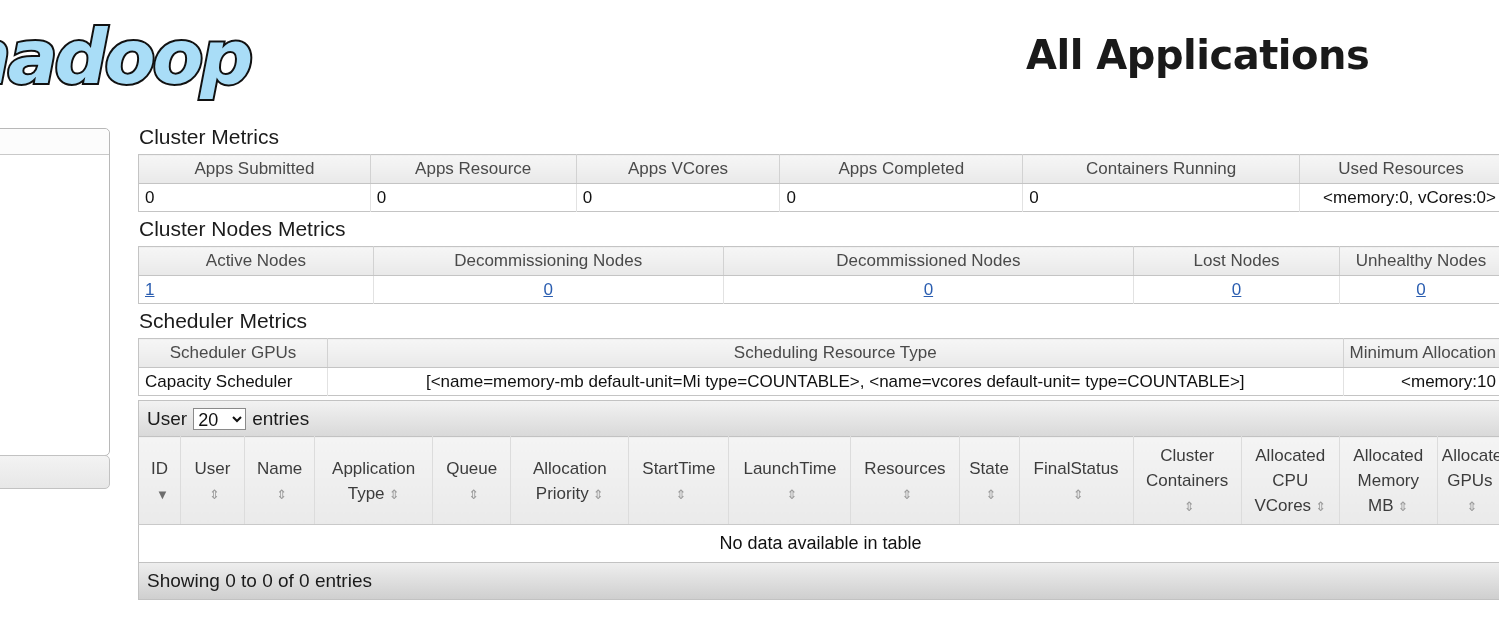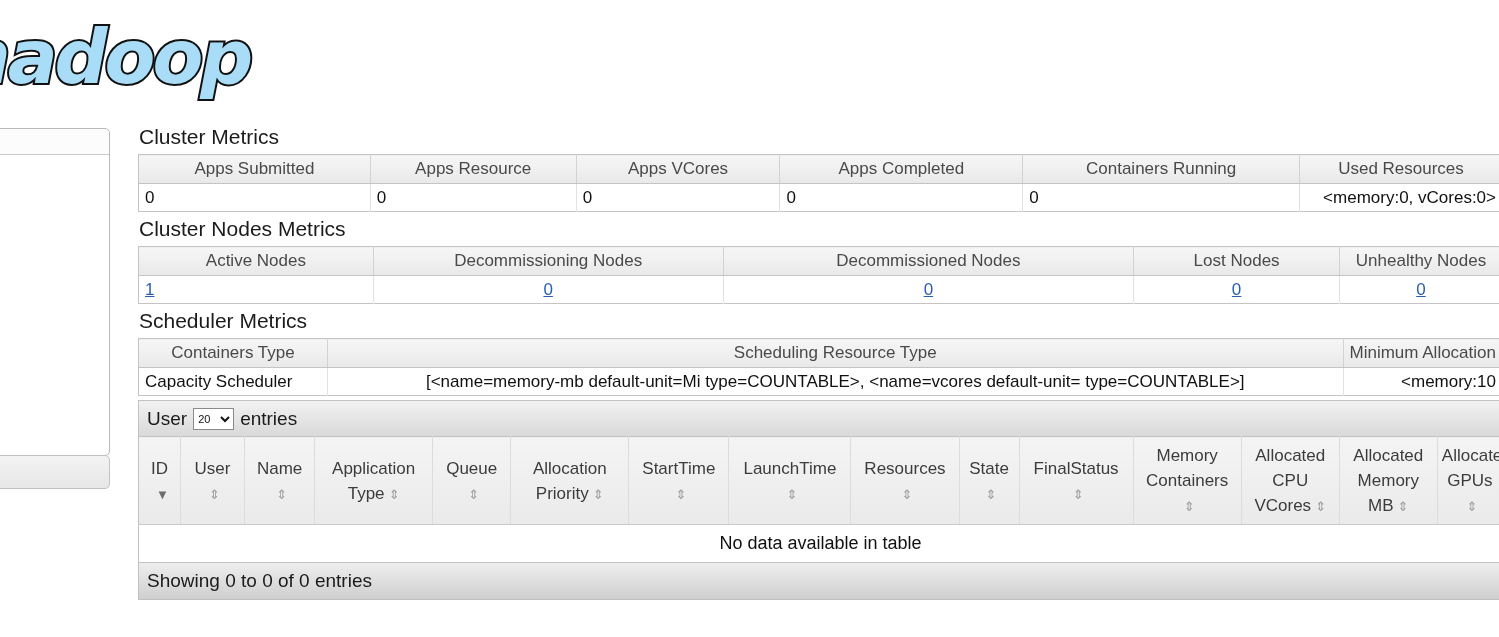--- a/index.html
+++ b/index.html
@@ -99,21 +99,21 @@
   #apps-wrap { margin-top:4px; }
   #apps-length {
     width:1365px; height:36px;
     background:linear-gradient(#f2f2f2,#d9d9d9);
     border:1px solid #c2c2c2; border-bottom:none;
     display:flex; align-items:center; padding-left:8px;
     font-size:19px; color:#1b1b1b;
   }
   #apps-length select {
     font-family:"Liberation Sans", sans-serif;
-    font-size:11px; margin:8px 6px; height:22px;
+    font-size:18px; margin:8px 6px; height:22px;
     border:1px solid #8a8a8a; background:#fff; color:#111;
   }
 
   table#apps {
     border-collapse:collapse; table-layout:fixed;
     width:1365px; background:#fff;
     border:1px solid #c2c2c2;
   }
   table#apps thead th {
     background:linear-gradient(#f4f4f4,#eaeaea);
@@ -146,20 +146,21 @@
 </head>
 <body>
 
 <div id="page">
 
   <div id="header">
     <div id="logo-wrap">
 
       <div id="logo-text">hadoop</div>
     </div>
+    <div id="page-title">All Applications</div>
   </div>
 
   <div id="sidebar-clip">
     <div id="sidebar">
       <div id="sidebar-head"></div>
       <div id="sidebar-list">
         <a class="side-item">Node Labels</a>
         <a class="side-item">Applications</a>
         <a class="side-item">NEW</a>
         <a class="side-item">NEW_SAVING</a>
@@ -243,21 +244,21 @@
 
     <h2 class="section-title">Scheduler Metrics</h2>
     <table class="metrics">
       <colgroup>
         <col style="width:194px">
           <col style="width:1048px">
           <col style="width:123px">
       </colgroup>
       <thead>
         <tr>
-          <th>Containers Type</th>
+          <th>Scheduler GPUs</th>
           <th>Scheduling Resource Type</th>
           <th>Minimum Allocation</th>
         </tr>
       </thead>
       <tbody>
         <tr>
           <td>Capacity Scheduler</td>
           <td class="ctr">[&lt;name=memory-mb default-unit=Mi type=COUNTABLE&gt;, &lt;name=vcores default-unit= type=COUNTABLE&gt;]</td>
           <td class="rt">&lt;memory:10</td>
         </tr>
@@ -300,21 +301,21 @@
             <th><span class="lbl">User</span><br><span class="sort-ic">⇕</span></th>
             <th><span class="lbl">Name</span><br><span class="sort-ic">⇕</span></th>
             <th><span class="lbl">Application Type</span><span class="sort-ic">⇕</span></th>
             <th><span class="lbl">Queue</span><br><span class="sort-ic">⇕</span></th>
             <th><span class="lbl">Allocation Priority</span><span class="sort-ic">⇕</span></th>
             <th><span class="lbl">StartTime</span><br><span class="sort-ic">⇕</span></th>
             <th><span class="lbl">LaunchTime</span><br><span class="sort-ic">⇕</span></th>
             <th><span class="lbl">Resources</span><br><span class="sort-ic">⇕</span></th>
             <th><span class="lbl">State</span><br><span class="sort-ic">⇕</span></th>
             <th><span class="lbl">FinalStatus</span><br><span class="sort-ic">⇕</span></th>
-            <th><span class="lbl">Memory Containers</span><br><span class="sort-ic">⇕</span></th>
+            <th><span class="lbl">Cluster Containers</span><br><span class="sort-ic">⇕</span></th>
             <th><span class="lbl">Allocated CPU VCores</span><span class="sort-ic">⇕</span></th>
             <th><span class="lbl">Allocated Memory MB</span><span class="sort-ic">⇕</span></th>
             <th><span class="lbl">Allocated GPUs</span><span class="sort-ic">⇕</span></th>
           </tr>
         </thead>
         <tbody>
           <tr>
             <td id="apps-empty" colspan="15">No data available in table</td>
           </tr>
         </tbody>

